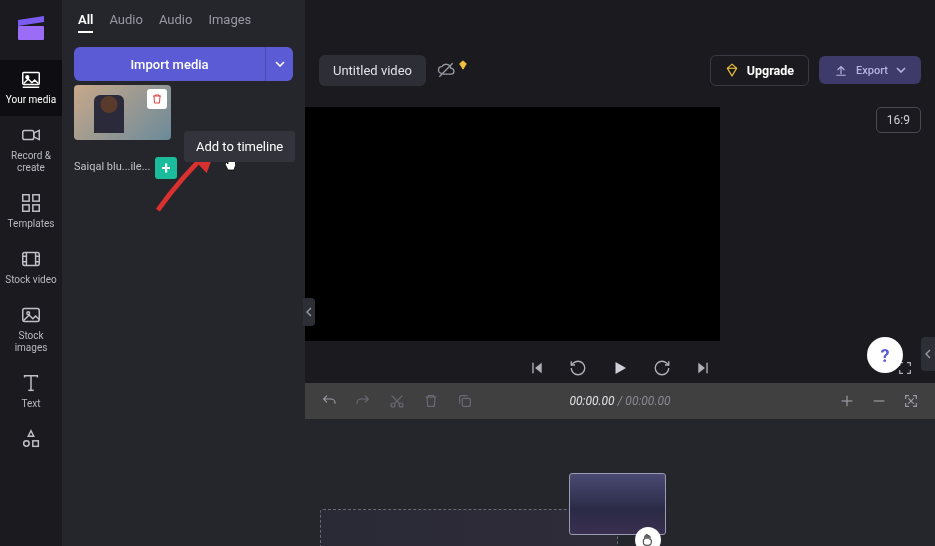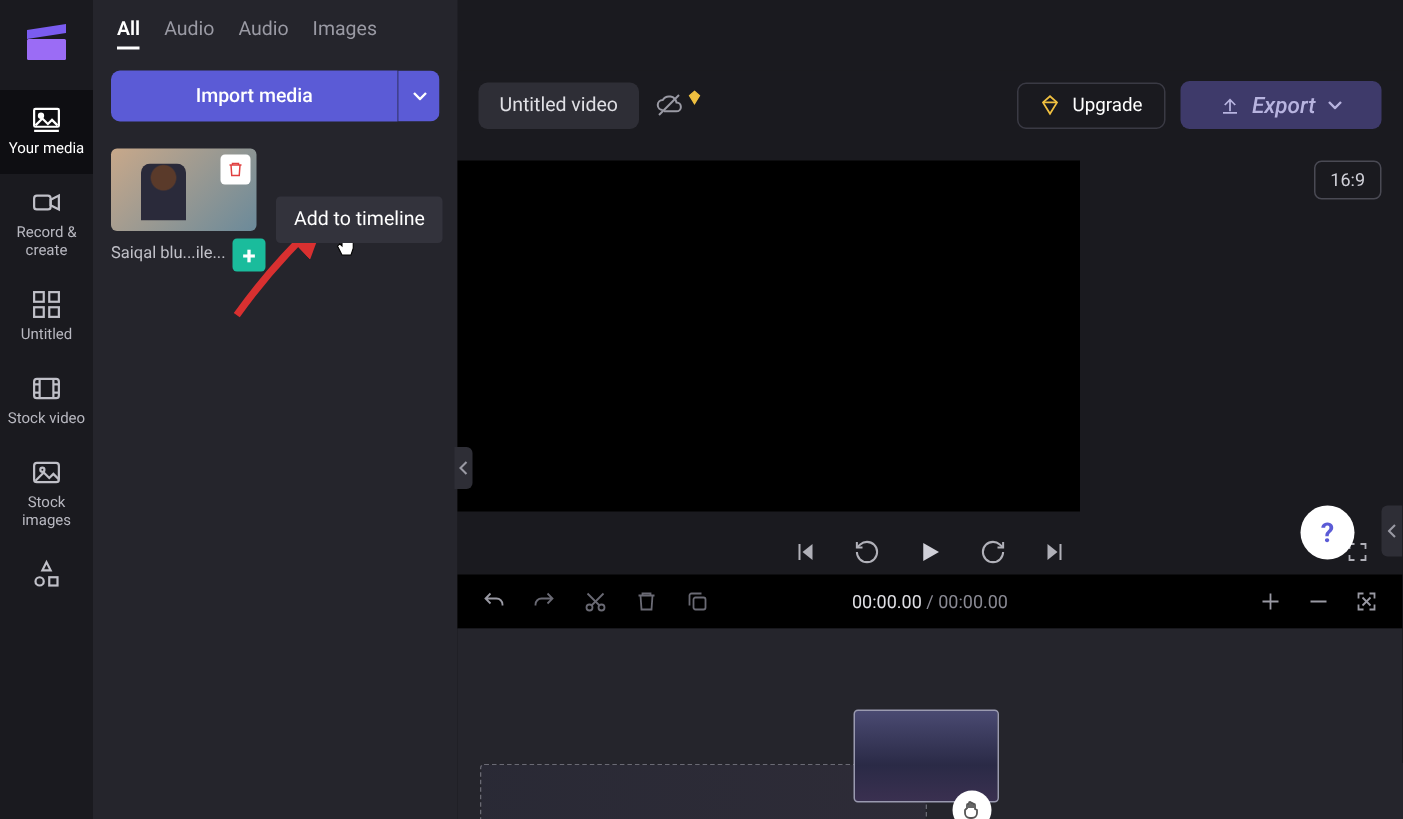--- a/index.html
+++ b/index.html
@@ -12,50 +12,50 @@
 .rail-logo { width: 40px; height: 40px; display: flex; align-items: center; justify-content: center; margin-bottom: 12px; }
 .rail-item { width: 62px; padding: 8px 2px 10px 2px; display: flex; flex-direction: column; align-items: center; gap: 4px; cursor: pointer; color: #b8b8c0; font-size: 10px; text-align: center; line-height: 1.2; }
 .rail-item.active { background: #0e0e12; color: #fff; }
 .rail-item svg, .rail-item .ico { width: 22px; height: 22px; }
 
 
 .panel { width: 243px; background: #25252c; display: flex; flex-direction: column; padding: 12px; position: relative; }
 .tabs { display: flex; gap: 16px; margin-bottom: 14px; padding-left: 4px; }
 .tab { color: #9a9aa4; font-size: 13px; cursor: pointer; padding-bottom: 4px; }
 .tab.active { color: #fff; font-weight: 600; border-bottom: 2px solid #fff; }
-.import-row { display: flex; gap: 0; margin-bottom: 18px; }
+.import-row { display: flex; gap: 0; margin-bottom: 4px; }
 .import-btn { flex: 1; background: #5b5bd6; color: #fff; border: none; height: 34px; font-size: 13px; font-weight: 500; cursor: pointer; border-radius: 6px 0 0 6px; }
 .import-dd { width: 28px; background: #5b5bd6; border: none; border-left: 1px solid rgba(0,0,0,0.2); border-radius: 0 6px 6px 0; cursor: pointer; display: flex; align-items: center; justify-content: center; }
 .thumb { width: 97px; position: relative; }
 .thumb-img { width: 97px; height: 55px; border-radius: 4px; background: linear-gradient(135deg, #c8a88a 0%, #6b8a9a 100%); position: relative; overflow: hidden; }
 .thumb-img::after { content: ""; position: absolute; left: 20px; top: 10px; width: 30px; height: 38px; background: radial-gradient(circle at 50% 25%, #5a3a2a 0%, #5a3a2a 8px, transparent 9px), linear-gradient(#2a2a3a, #2a2a3a); border-radius: 6px 6px 0 0; }
 .thumb-del { position: absolute; top: 4px; right: 4px; width: 20px; height: 20px; background: #fff; border-radius: 3px; display: flex; align-items: center; justify-content: center; cursor: pointer; }
 .thumb-add { position: absolute; bottom: -6px; right: -6px; width: 22px; height: 22px; background: #1abc9c; border-radius: 3px; display: flex; align-items: center; justify-content: center; cursor: pointer; color: #fff; font-weight: bold; font-size: 16px; }
-.thumb-label { font-size: 11px; color: #c0c0c8; margin-top: 8px; }
+.thumb-label { font-size: 11px; color: #c0c0c8; margin-top: 20px; }
 .cursor-hand { position: absolute; left: 160px; top: 155px; width: 18px; height: 18px; pointer-events: none; }
 .tooltip { position: absolute; left: 184px; top: 131px; background: #33333c; color: #fff; font-size: 13px; padding: 8px 12px; border-radius: 3px; white-space: nowrap; z-index: 10; }
 .arrow { position: absolute; left: 90px; top: 138px; width: 78px; height: 78px; pointer-events: none; }
 
 
 .main { flex: 1; background: #1a1a1f; display: flex; flex-direction: column; position: relative; margin-top: 47px; }
 .topbar { height: 46px; display: flex; align-items: center; padding: 0 14px; gap: 10px; }
 .title-box { background: #2e2e36; border-radius: 6px; padding: 8px 14px; font-size: 13px; color: #e0e0e5; }
 .eye-off { display: flex; align-items: center; gap: 2px; }
 .spacer { flex: 1; }
-.upgrade-btn { background: transparent; border: 1px solid #3a3a44; border-radius: 6px; padding: 7px 14px; color: #fff; font-size: 12.5px; font-weight: 400; cursor: pointer; display: flex; align-items: center; gap: 8px; }
-.export-btn { background: #3e3a6a; border: none; border-radius: 6px; padding: 7px 26px; color: #b8b4e0; font-size: 15px; font-weight: 500; cursor: pointer; display: flex; align-items: center; gap: 8px; font-style: italic; }
+.upgrade-btn { background: transparent; border: 1px solid #3a3a44; border-radius: 6px; padding: 7px 14px; color: #fff; font-size: 12.5px; font-weight: 700; cursor: pointer; display: flex; align-items: center; gap: 8px; }
+.export-btn { background: #3e3a6a; border: none; border-radius: 6px; padding: 7px 15px; color: #b8b4e0; font-size: 11px; font-weight: 500; cursor: pointer; display: flex; align-items: center; gap: 8px; }
 
 .preview { flex: 0 0 290px; display: flex; flex-direction: column; padding-top: 14px; position: relative; }
 .canvas { width: 415px; height: 234px; background: #000; }
 .aspect-badge { position: absolute; right: 14px; top: 14px; border: 1px solid #4a4a54; border-radius: 5px; padding: 5px 10px; font-size: 12px; color: #d0d0d8; cursor: pointer; }
 .play-controls { display: flex; align-items: center; gap: 24px; margin-top: 18px; position: relative; width: 100%; justify-content: center; }
 .play-controls .ctl { cursor: pointer; color: #b0b0b8; }
 .expand-btn { position: absolute; right: 22px; cursor: pointer; color: #b0b0b8; }
 
-.editbar { height: 36px; background: #000000; display: flex; align-items: center; padding: 0 16px; gap: 18px; font-size: 12px; }
+.editbar { height: 36px; background: #404040; display: flex; align-items: center; padding: 0 16px; gap: 18px; font-size: 12px; font-style: italic; }
 .editbar .tool { color: #7a7a84; cursor: pointer; }
 .time { color: #8a8a94; font-size: 12px; margin-left: auto; margin-right: auto; position: absolute; left: 50%; transform: translateX(-50%); }
 .time .cur { color: #e0e0e5; }
 .editbar-right { margin-left: auto; display: flex; gap: 16px; align-items: center; }
 
 .timeline { flex: 1; background: #25252c; position: relative; padding-top: 18px; }
 .drop-zone { position: absolute; left: 15px; top: 90px; width: 298px; height: 46px; border: 1px dashed #6a6a74; border-radius: 3px; }
 .drop-fill { position:absolute; inset:0; background: linear-gradient(90deg, rgba(60,60,90,0.4), rgba(80,70,100,0.4)); opacity:0.5; }
 .drag-clip { position: absolute; left: 264px; top: 54px; width: 97px; height: 62px; border: 1px solid #9a9ab0; border-radius: 3px; background: linear-gradient(180deg, #4a4a72 0%, #2a2a46 60%, #3a3050 100%); }
 .drag-cursor { position: absolute; left: 330px; top: 108px; width: 26px; height: 26px; background: #fff; border-radius: 50%; display:flex; align-items:center; justify-content:center; }
@@ -95,41 +95,49 @@
         </svg>
       <span>Record &amp; create</span>
     </div>
     <div class="rail-item">
       <svg viewBox="0 0 24 24" fill="none" stroke="#c0c0c8" stroke-width="1.6">
           <rect x="3" y="3" width="7" height="7"></rect>
           <rect x="14" y="3" width="7" height="7"></rect>
           <rect x="3" y="14" width="7" height="7"></rect>
           <rect x="14" y="14" width="7" height="7"></rect>
         </svg>
-      <span>Untitled</span>
+      <span>Templates</span>
     </div>
     <div class="rail-item">
       <svg viewBox="0 0 24 24" fill="none" stroke="#c0c0c8" stroke-width="1.6">
           <rect x="3" y="5" width="18" height="14" rx="2"></rect>
           <line x1="7" y1="5" x2="7" y2="19"></line>
           <line x1="17" y1="5" x2="17" y2="19"></line>
           <line x1="3" y1="9" x2="7" y2="9"></line>
           <line x1="3" y1="15" x2="7" y2="15"></line>
           <line x1="17" y1="9" x2="21" y2="9"></line>
           <line x1="17" y1="15" x2="21" y2="15"></line>
         </svg>
       <span>Stock video</span>
     </div>
     <div class="rail-item">
       <svg viewBox="0 0 24 24" fill="none" stroke="#c0c0c8" stroke-width="1.6">
           <rect x="3" y="5" width="18" height="14" rx="2"></rect>
           <circle cx="9" cy="10" r="1.5"></circle>
           <polyline points="4,18 10,12 14,16 17,13 21,17"></polyline>
         </svg>
       <span>Stock images</span>
+    </div>
+    <div class="rail-item">
+      <svg viewBox="0 0 24 24" fill="none" stroke="#c0c0c8" stroke-width="1.6">
+          <polyline points="5,6 5,4 19,4 19,6"></polyline>
+          <line x1="12" y1="4" x2="12" y2="20"></line>
+          <line x1="9" y1="20" x2="15" y2="20"></line>
+        </svg>
+      <span>Text</span>
     </div>
     <div class="rail-item">
       <svg viewBox="0 0 24 24" fill="none" stroke="#c0c0c8" stroke-width="1.6">
           <polygon points="12,3 15,9 9,9"></polygon>
           <circle cx="7" cy="17" r="3"></circle>
           <rect x="14" y="14" width="6" height="6"></rect>
         </svg>
     </div>
   </div>
 

